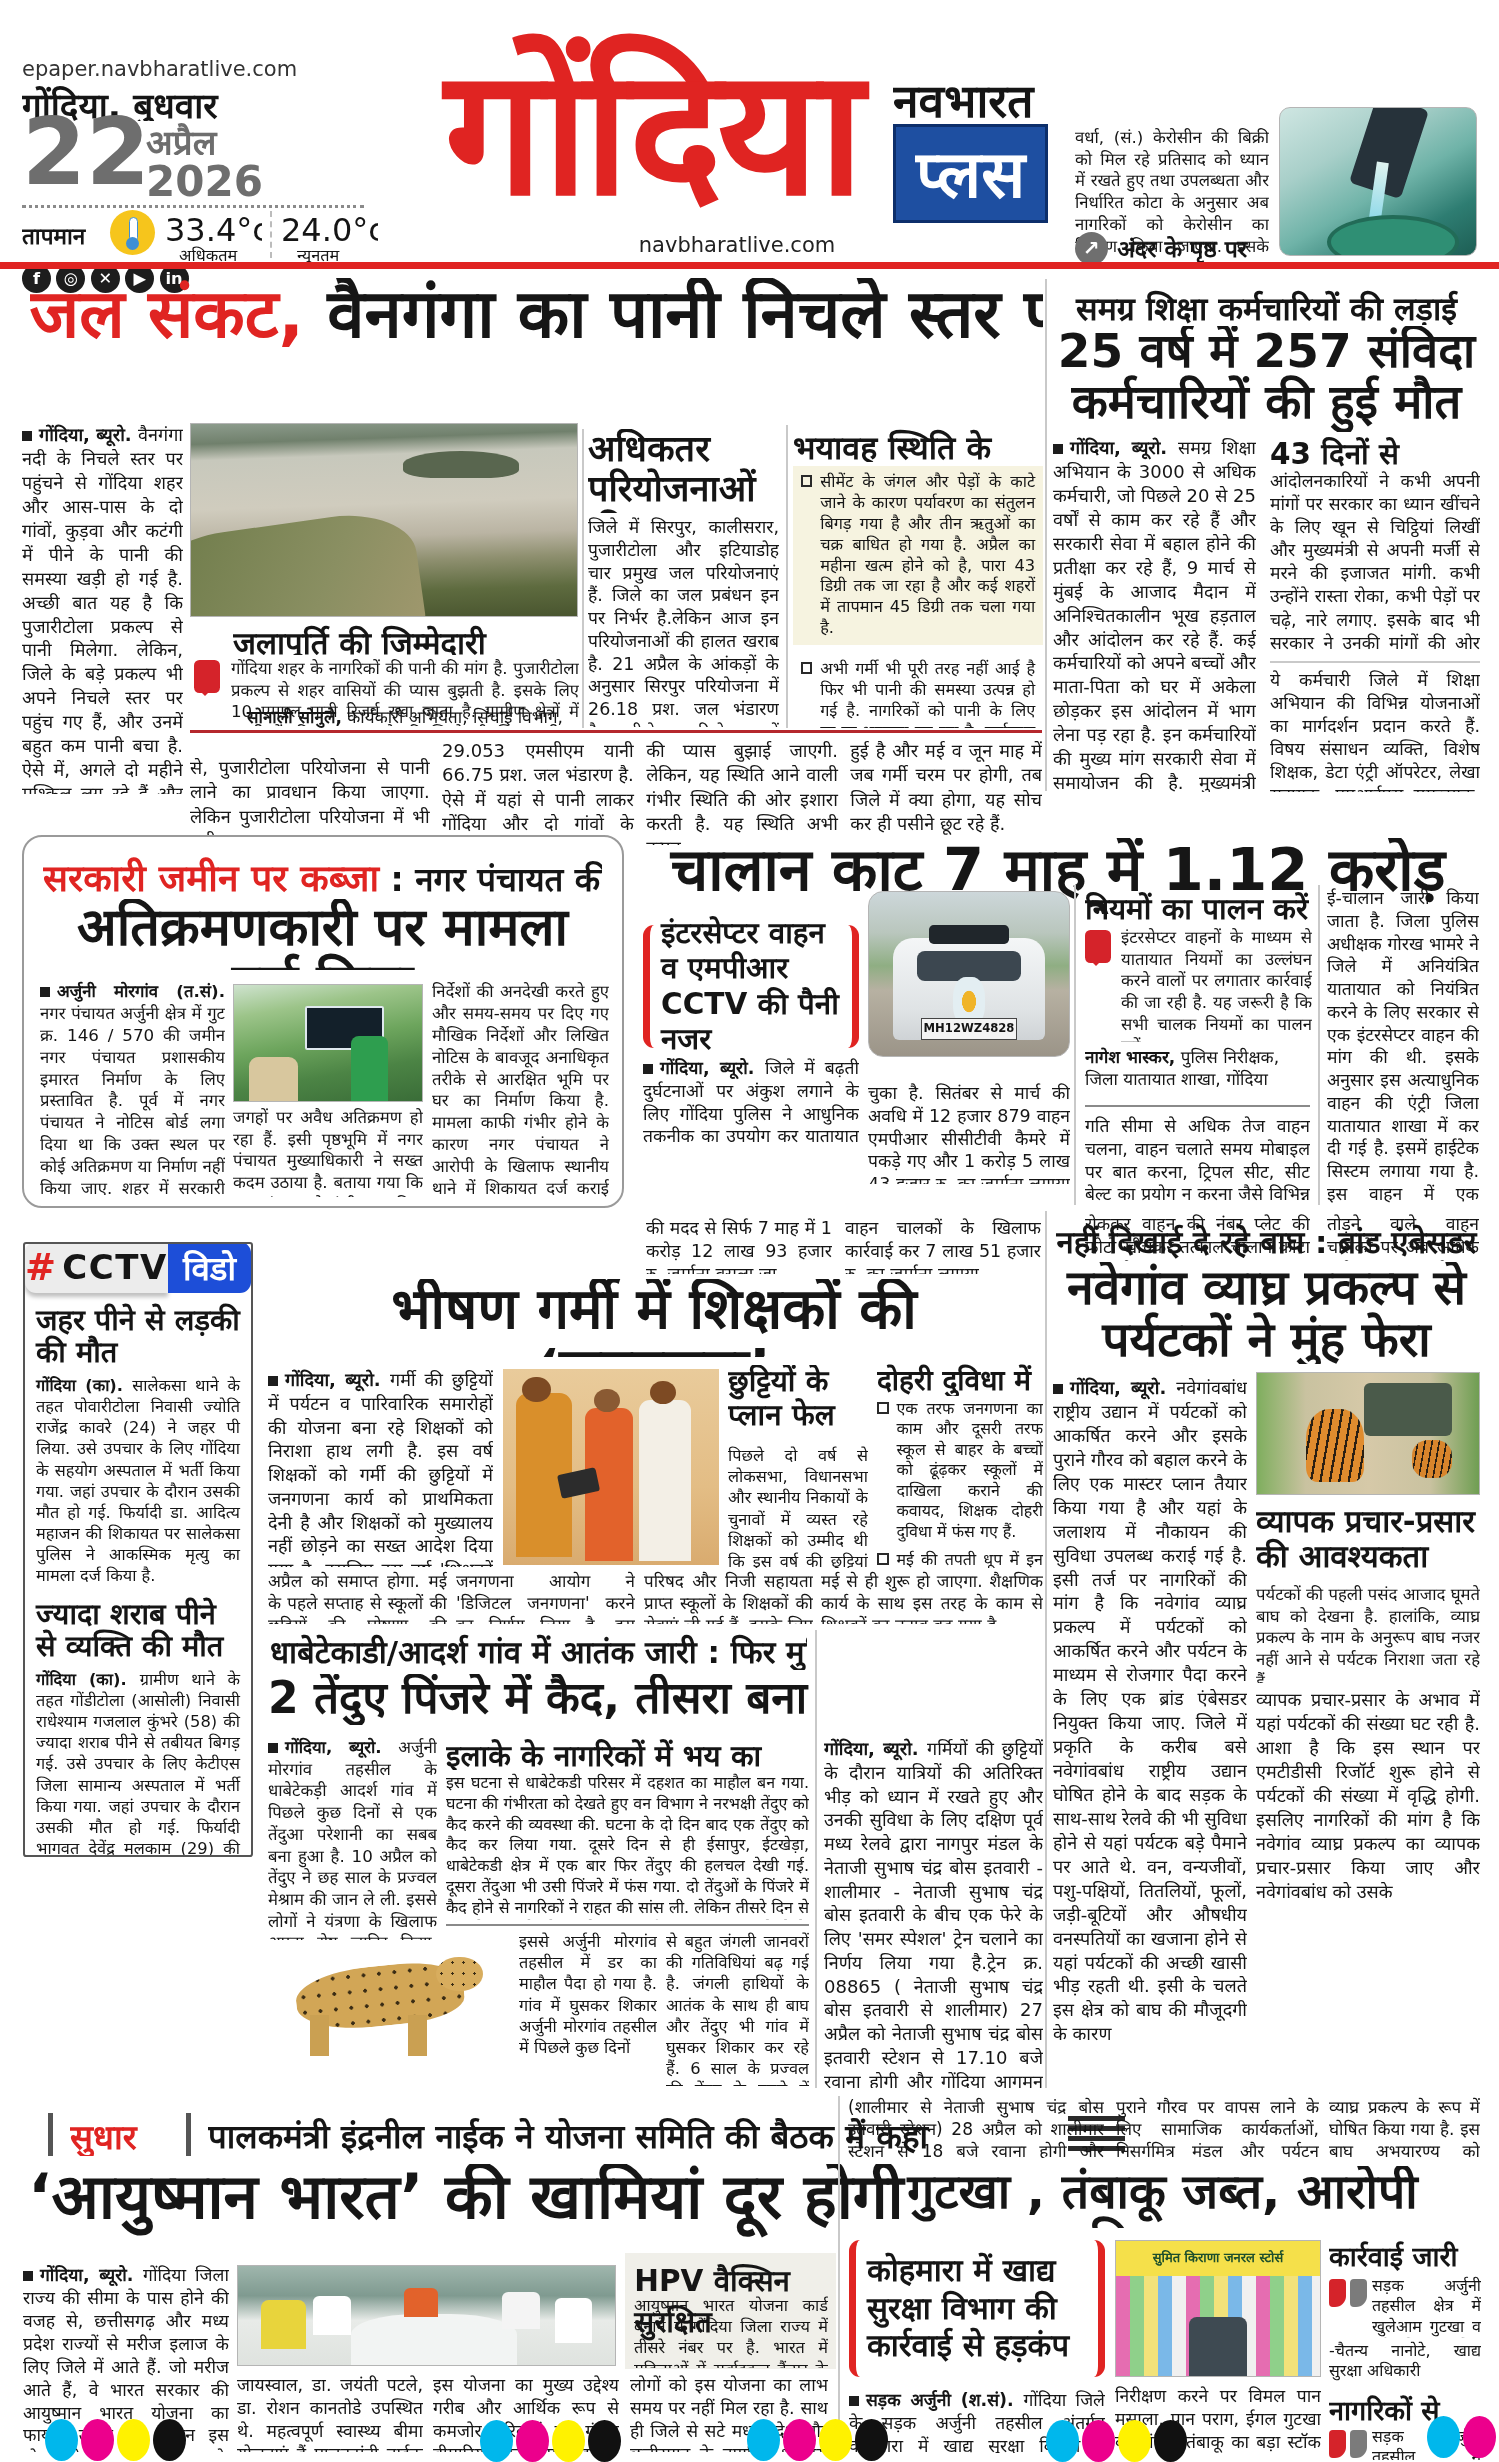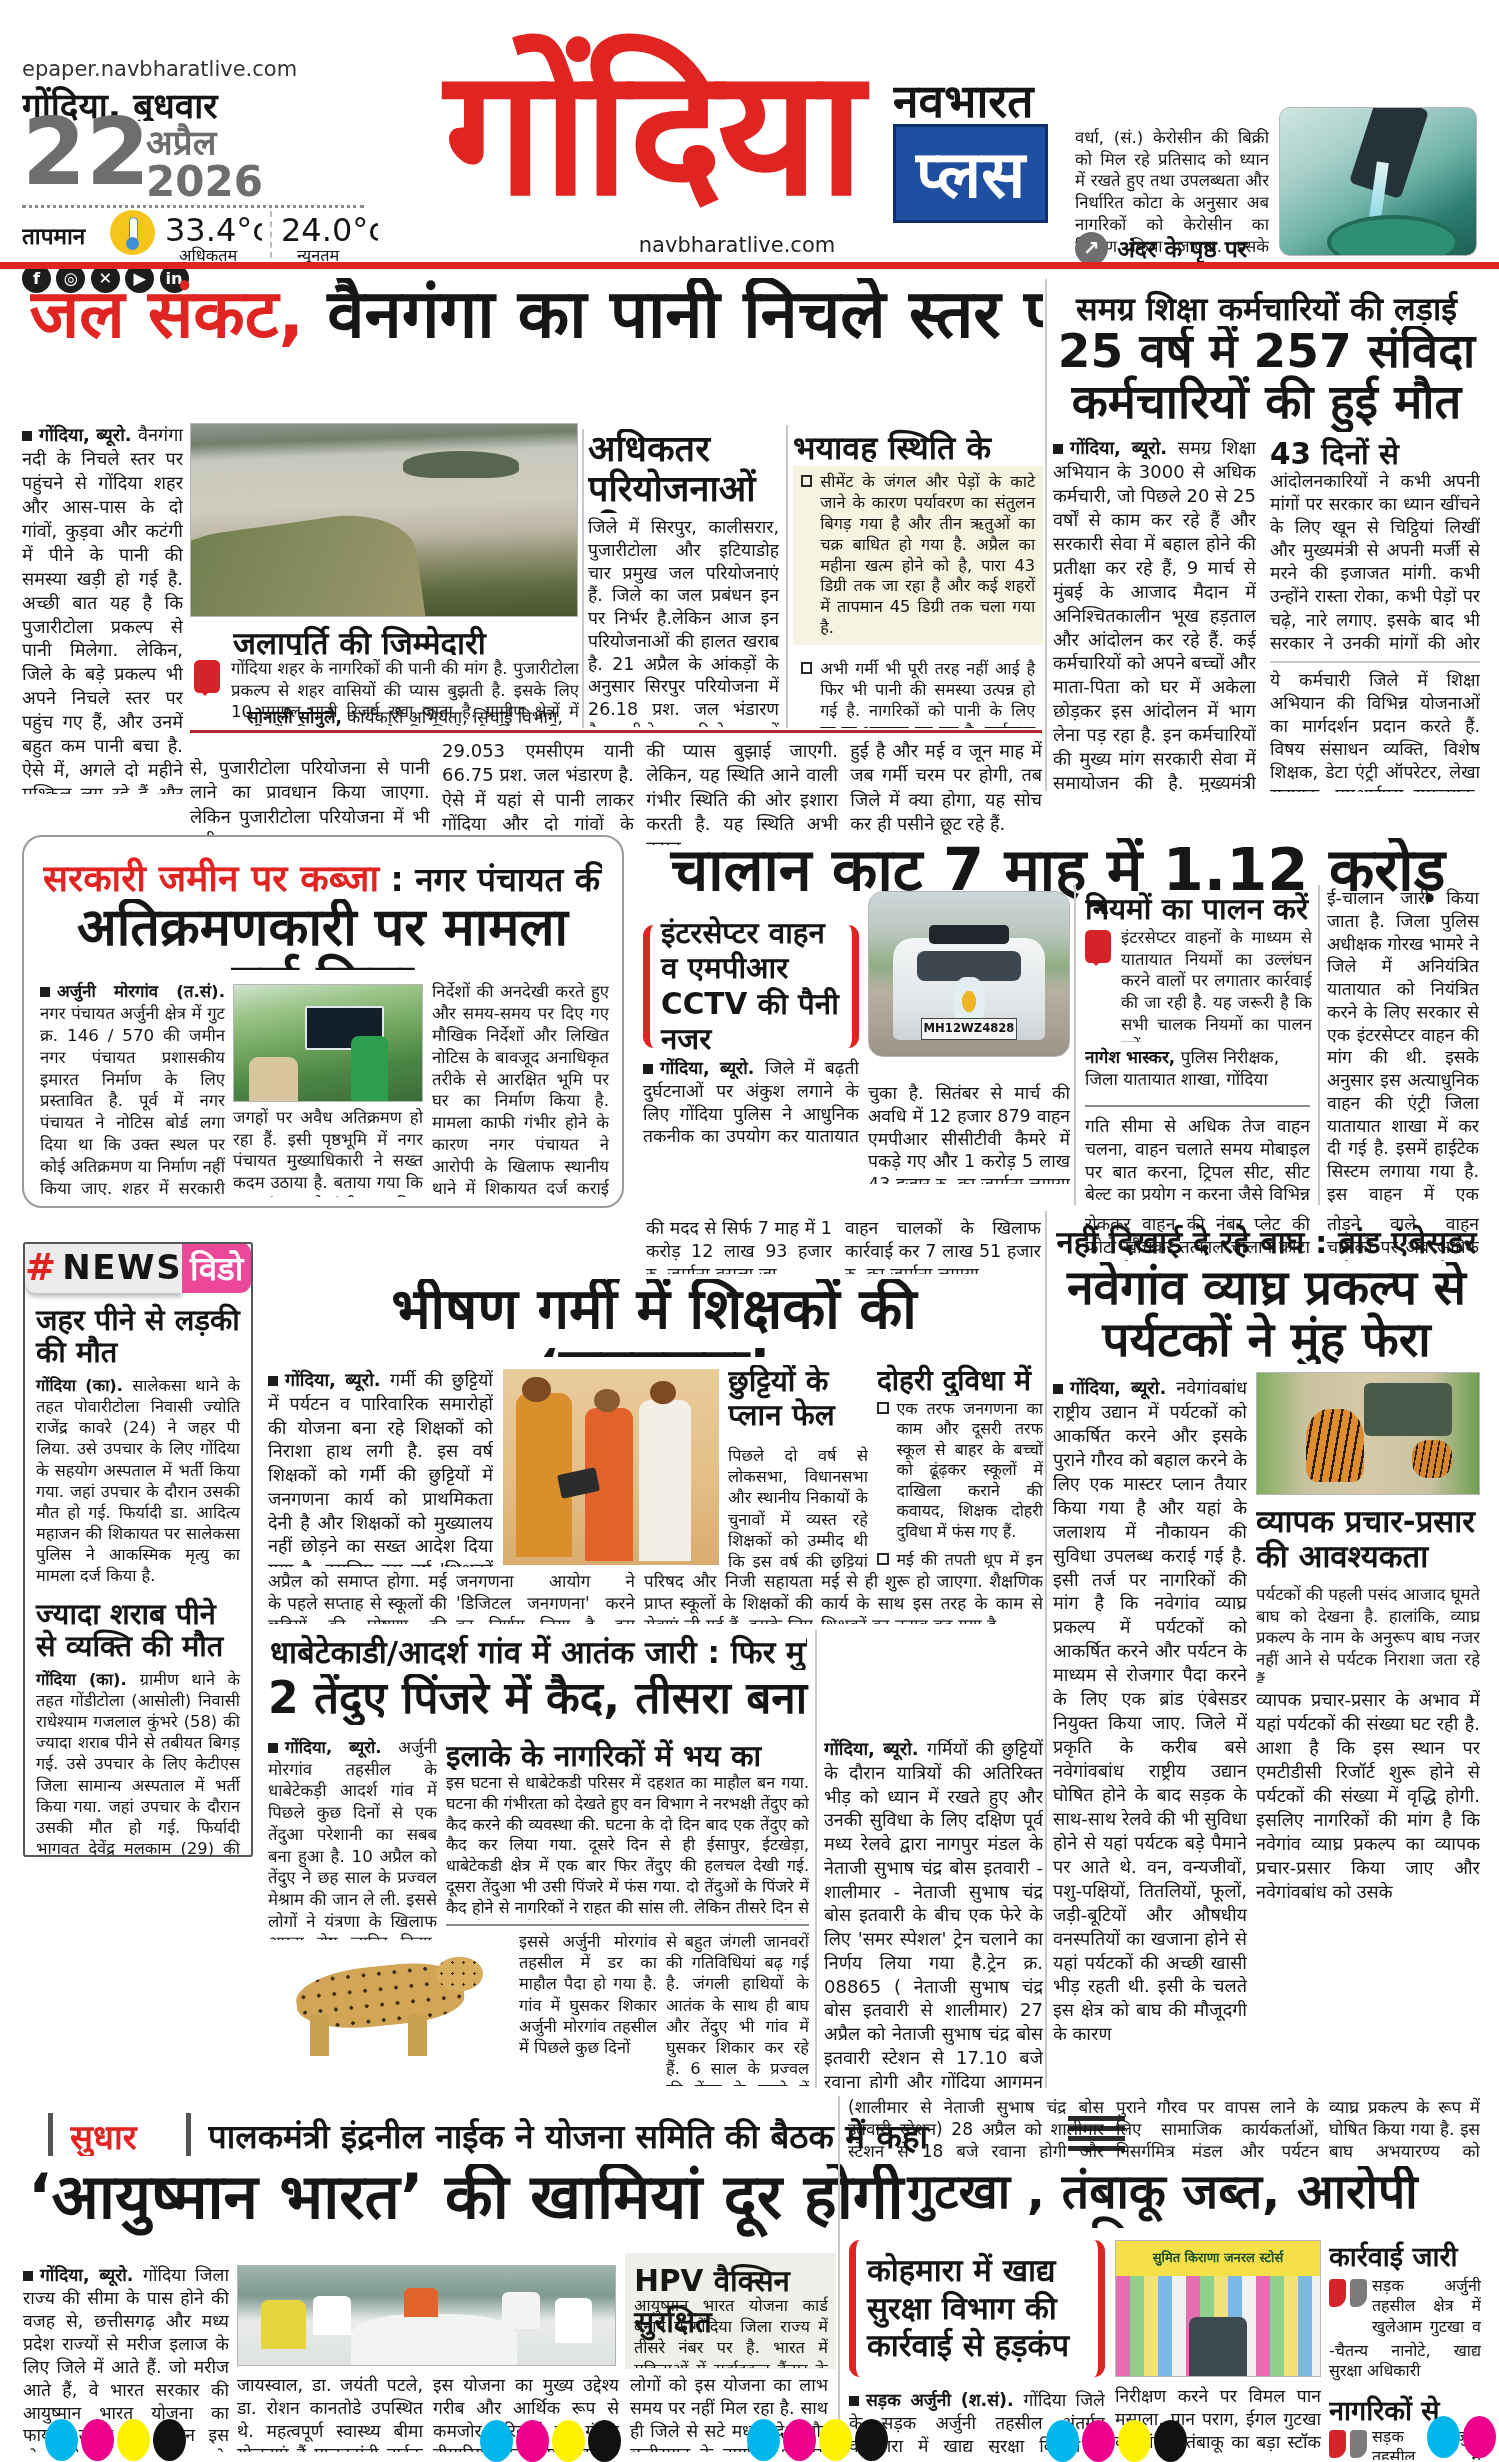--- a/index.html
+++ b/index.html
@@ -188,23 +188,23 @@
 
   <div class="ab j" style="left:646px;top:1217px;width:186px;height:57px;font-size:17.5px;line-height:1.3;">की मदद से सिर्फ 7 माह में 1 करोड़ 12 लाख 93 हजार रु. जुर्माना वसूला जा</div>
   <div class="ab j" style="left:845px;top:1217px;width:196px;height:57px;font-size:17.5px;line-height:1.3;">वाहन चालकों के खिलाफ कार्रवाई कर 7 लाख 51 हजार रु. का जुर्माना लगाया</div>
   <div class="ab j" style="left:1085px;top:1213px;width:225px;height:48px;font-size:17.5px;line-height:1.3;">रोककर वाहन की नंबर प्लेट की फोटो खींचकर तत्काल चालान काटा जाता है या</div>
   <div class="ab j" style="left:1327px;top:1213px;width:152px;height:48px;font-size:17.5px;line-height:1.3;">तोड़ने वाले वाहन चालकों पर अब अधिक सटीक नजर रखी जा रही है.</div>
 
   <div class="ab" style="left:23px;top:1242px;width:230px;height:615px;border:2.3px solid #555;border-radius:3.1px;background:#fff;padding:0 11px;">
     <div style="position:relative;height:51px;margin:-2.3px -11px 3.1px -11px;display:flex;">
       <div style="flex:1.45;background:#ececec;border-radius:11px 0 0 11px;box-shadow:0 3.1px 4.7px rgba(0,0,0,.25);display:flex;align-items:center;justify-content:center;gap:6.2px;">
         <span class="b red" style="font-size:37px;">#</span>
-        <span class="b" style="font-size:34px;letter-spacing:1.6px;">NEWS</span>
-      </div>
-      <div style="flex:1;background:#ec4899;border-radius:0 11px 11px 0;display:flex;align-items:center;justify-content:center;">
+        <span class="b" style="font-size:34px;letter-spacing:1.6px;">CCTV</span>
+      </div>
+      <div style="flex:1;background:#1d4ed8;border-radius:0 11px 11px 0;display:flex;align-items:center;justify-content:center;">
         <span class="b" style="font-size:33px;color:#fff;">विडो</span>
       </div>
     </div>
     <div class="newsitem-t">जहर पीने से लड़की की मौत</div>
     <div class="j" style="font-size:16.3px;line-height:1.3;"><span class="b">गोंदिया (का). </span><span>सालेकसा थाने के तहत पोवारीटोला निवासी ज्योति राजेंद्र कावरे (24) ने जहर पी लिया. उसे उपचार के लिए गोंदिया के सहयोग अस्पताल में भर्ती किया गया. जहां उपचार के दौरान उसकी मौत हो गई. फिर्यादी डा. आदित्य महाजन की शिकायत पर सालेकसा पुलिस ने आकस्मिक मृत्यु का मामला दर्ज किया है.</span></div>
     <div class="newsitem-t">ज्यादा शराब पीने से व्यक्ति की मौत</div>
     <div class="j" style="font-size:16.3px;line-height:1.3;"><span class="b">गोंदिया (का). </span><span>ग्रामीण थाने के तहत गोंडीटोला (आसोली) निवासी राधेश्याम गजलाल कुंभरे (58) की ज्यादा शराब पीने से तबीयत बिगड़ गई. उसे उपचार के लिए केटीएस जिला सामान्य अस्पताल में भर्ती किया गया. जहां उपचार के दौरान उसकी मौत हो गई. फिर्यादी भागवत देवेंद्र मलकाम (29) की शिकायत पर ग्रामीण पुलिस ने मामला दर्ज किया है.</span></div>
 
   </div>
 

